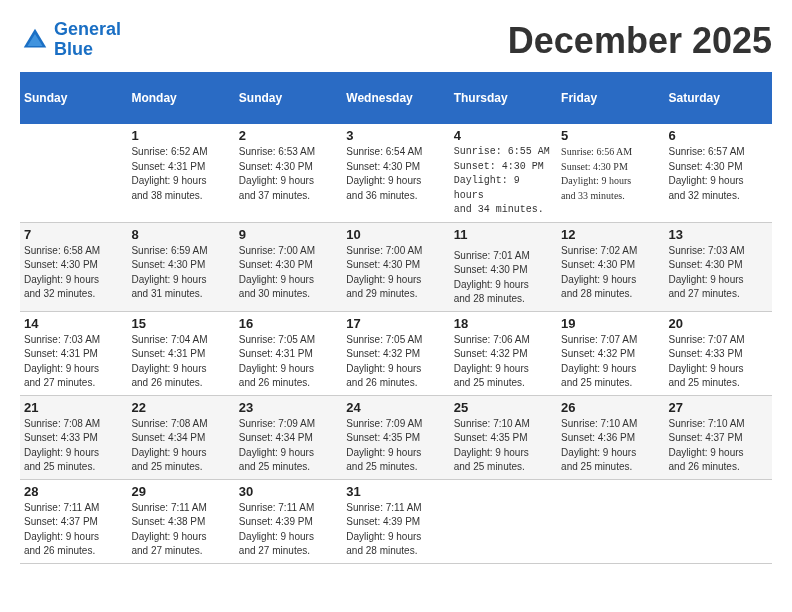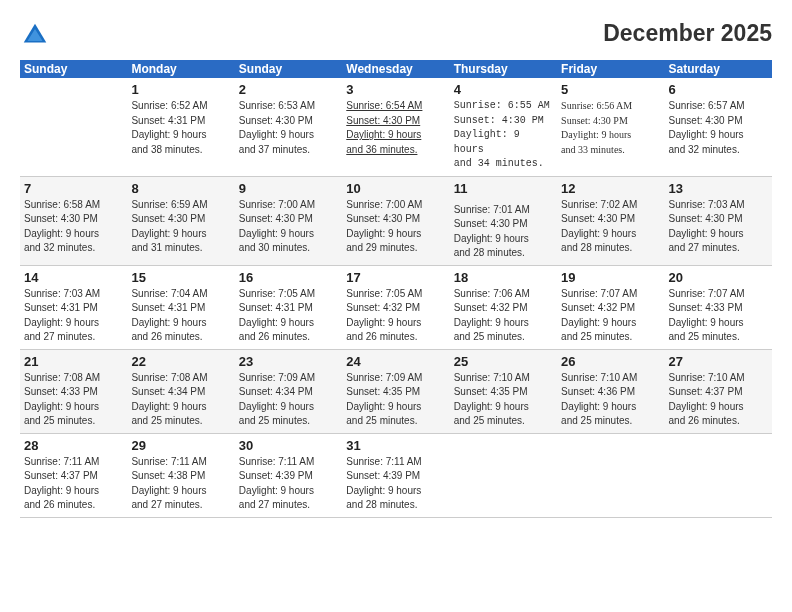--- a/index.html
+++ b/index.html
@@ -31,37 +31,37 @@
     }
     .logo-icon {
       width: 30px;
       height: 30px;
       margin-right: 4px;
     }
     .title-block {
       text-align: right;
     }
     .month-title {
-      font-size: 23px;
+      font-size: 36px;
       font-weight: bold;
       color: #333;
     }
     .location {
       font-size: 14px;
       color: #555;
     }
     table {
       width: 100%;
       border-collapse: collapse;
       font-size: 10.5px;
     }
     thead tr th {
       background-color: #2a6bc4;
       color: #fff;
-      padding: 2px 4px;
+      padding: 19px 4px;
       text-align: left;
       font-size: 12px;
       font-weight: bold;
     }
     tbody tr {
       border-bottom: 1px solid #ccc;
     }
     tbody tr:nth-child(odd) {
       background: #fff;
     }
@@ -88,20 +88,24 @@
   </style>
 </head>
 <body>
 
 <div class="header">
   <div class="logo">
     <svg class="logo-icon" viewBox="0 0 40 40">
       <polygon points="20,5 35,30 5,30" fill="#1a6fc4"></polygon>
       <polygon points="20,12 30,28 10,28" fill="#5aabf0" opacity="0.6"></polygon>
     </svg>
+    <div class="logo-text">
+      <div><span>General</span></div>
+      <div><span style="color:#1a6fc4">Blue</span></div>
+    </div>
   </div>
   <div class="title-block">
     <div class="month-title">December 2025</div>
   </div>
 </div>
 
 <table>
   <thead>
     <tr>
     <th>Sunday</th>
@@ -125,21 +129,21 @@
         </td>
         <td>
           <div class="day-number">2</div>
           <div class="day-info" style="white-space: pre-line;">Sunrise: 6:53 AM
 Sunset: 4:30 PM
 Daylight: 9 hours
 and 37 minutes.</div>
         </td>
         <td>
           <div class="day-number">3</div>
-          <div class="day-info" style="white-space: pre-line; text-decoration: underline;">Sunrise: 6:54 AM
+          <div class="day-info" style="white-space: pre-line;">Sunrise: 6:54 AM
 Sunset: 4:30 PM
 Daylight: 9 hours
 and 36 minutes.</div>
         </td>
         <td>
           <div class="day-number">4</div>
           <div class="day-info" style="white-space: pre-line; font-family: Liberation Mono, monospace;">Sunrise: 6:55 AM
 Sunset: 4:30 PM
 Daylight: 9 hours
 and 34 minutes.</div>

